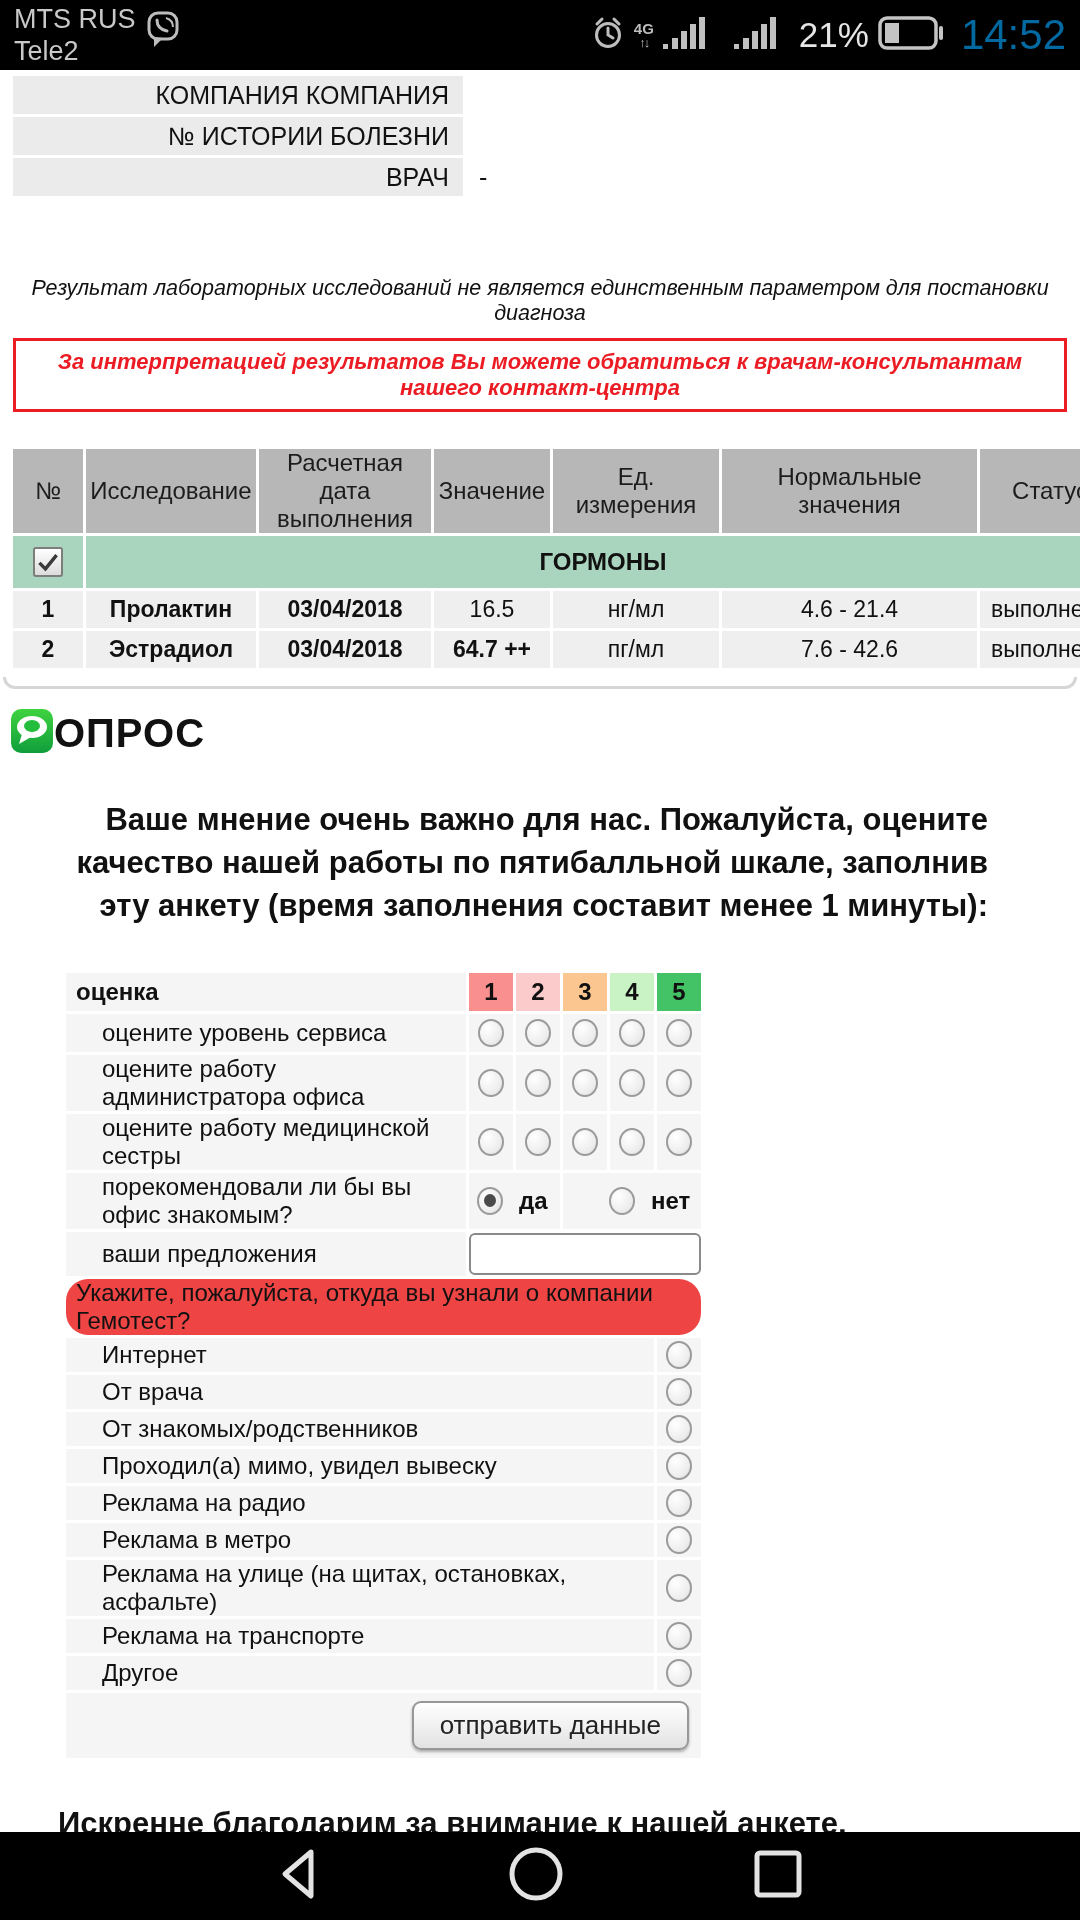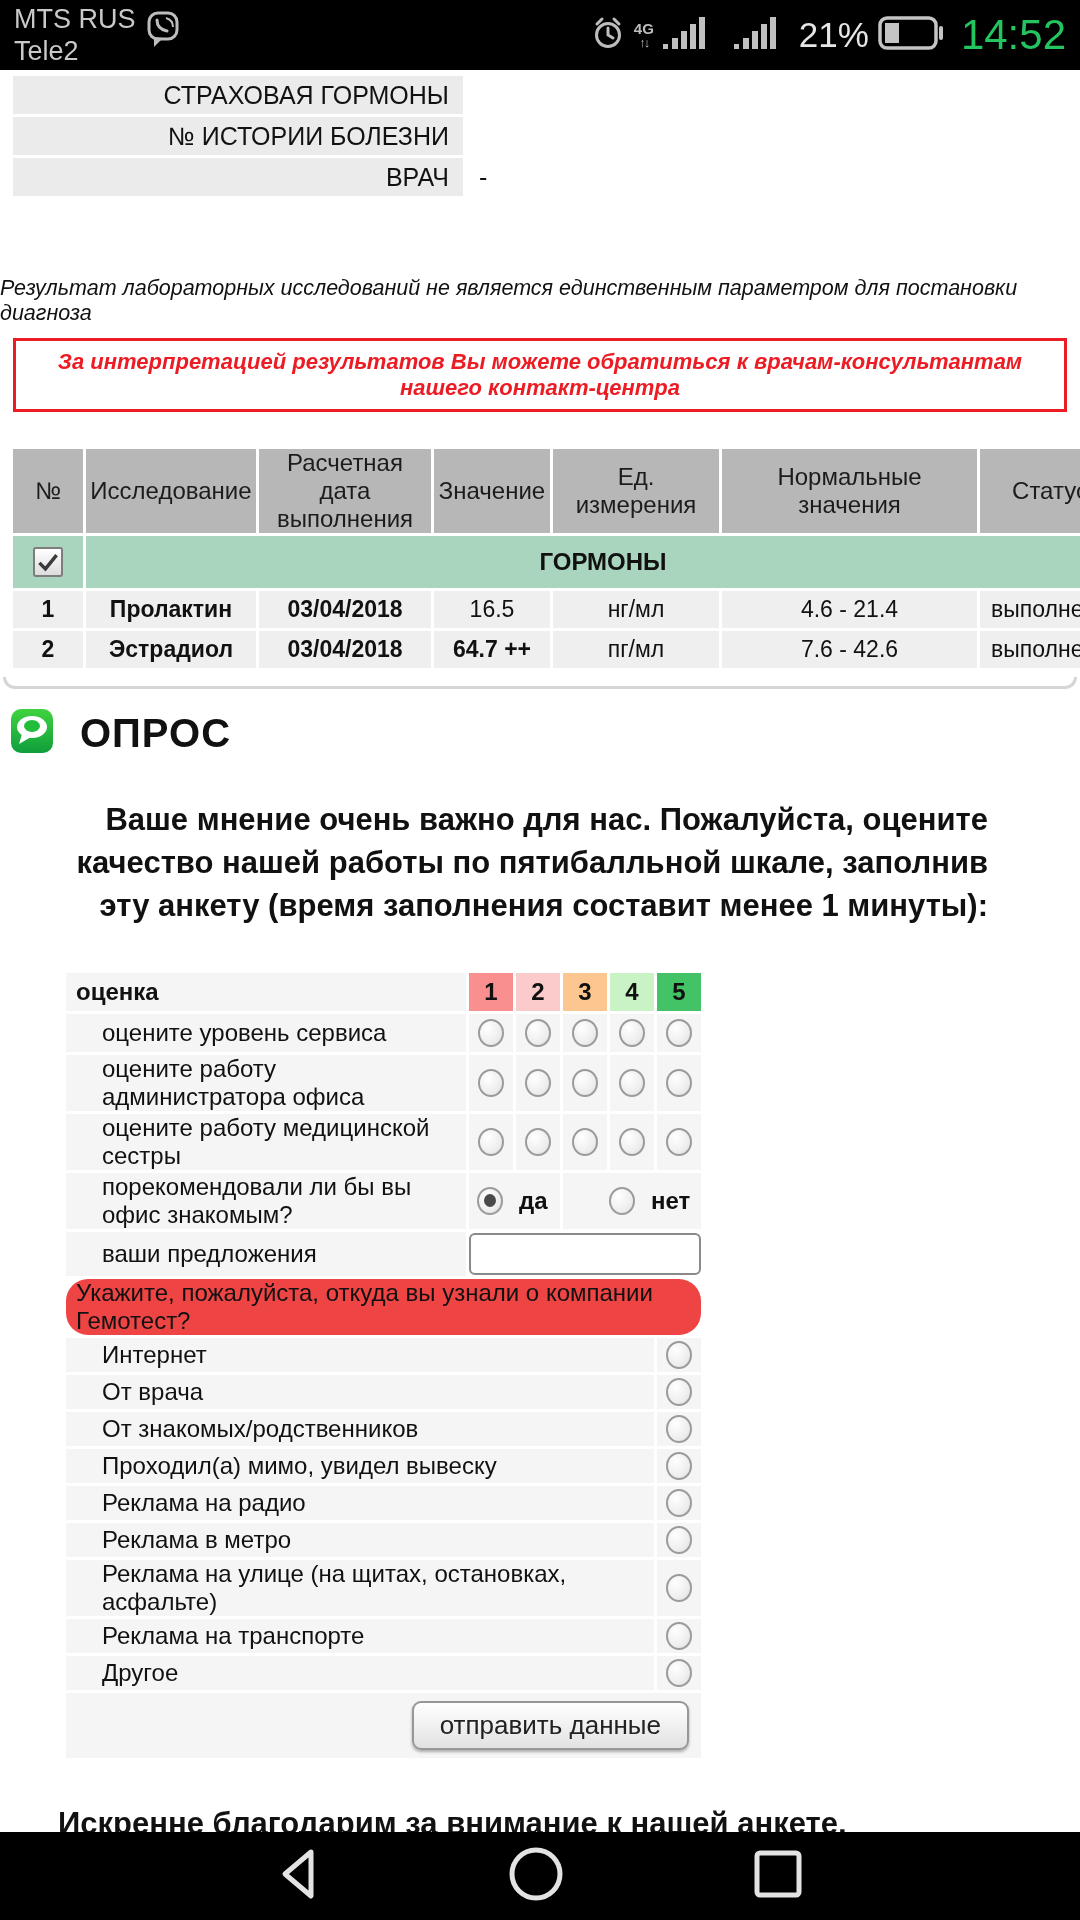--- a/index.html
+++ b/index.html
@@ -16,37 +16,37 @@
     display:flex; align-items:center; padding:0 14px;
   }
   .carrier { font-size:27px; line-height:32px; }
   .viber-wrap { margin:2px 0 0 10px; align-self:flex-start; margin-top:10px;}
   .sb-spacer { flex:1; }
   .sb-right { display:flex; align-items:center; gap:9px; }
   .fourg { display:flex; flex-direction:column; align-items:center; line-height:1; margin-right:-2px;}
   .fourg .fg { font-size:15px; font-weight:bold; color:#bdbdbd;}
   .fourg .arrows { font-size:13px; color:#bdbdbd; letter-spacing:-2px;}
   .sb-percent { font-size:35px; color:#e5e5e5; margin-left:14px;}
-  .sb-time { font-size:42px; color:#22c55e; margin-left:8px;}
+  .sb-time { font-size:42px; color:#0369a1; margin-left:8px;}
 
   
   .form-section { margin:6px 0 0 13px; }
   .form-row { display:flex; height:38px; margin-bottom:3px; }
   .form-label {
     width:450px; background:#ebebeb; display:flex; align-items:center;
     justify-content:flex-end; padding-right:14px; font-size:25px;
   }
   .form-value {
     flex:1; margin-left:4px; background:#fff; display:flex; align-items:center;
     padding-left:12px; font-size:25px;
   }
 
   
   .disclaimer {
-    margin-top:80px; font-style:italic;
+    margin-top:80px; text-align:center; font-style:italic;
     font-size:21.5px; color:#111;
   }
   .alert {
     margin:12px 13px 0 13px; border:3px solid #ec1c24; background:#fff;
     padding:8px 10px; text-align:center;
     font-size:22px; font-weight:bold; font-style:italic; color:#ec1c24;
   }
 
   
   table.results {
@@ -69,21 +69,21 @@
     display:flex; align-items:center; justify-content:center;
   }
 
   .card-edge {
     height:12px; margin:6px 3px 0 3px;
     border:3px solid #d6d6d6; border-top:none;
     border-radius:0 0 16px 16px;
   }
 
   
-  .survey-header { display:flex; align-items:center; gap:26px; margin:18px 0 0 10px; }
+  .survey-header { display:flex; align-items:center; margin:18px 0 0 10px; }
   .survey-title { font-size:40px; font-weight:bold; letter-spacing:1px; }
   .intro {
     margin:40px 0 0 58px; max-width:930px;
     font-size:31px; font-weight:bold; line-height:1.38;text-align:right;
   }
 
   .survey-table {
     margin:46px 0 0 66px; width:641px;
     display:grid; grid-template-columns:400px repeat(5,44px); gap:3px;
     font-size:24px;
@@ -203,21 +203,21 @@
           <rect x="7" y="11" width="14" height="20" fill="#c4c4c4"></rect>
           <rect x="61" y="14" width="4" height="14" rx="2" fill="#c4c4c4"></rect>
         </svg>
       </span>
       <span class="sb-time">14:52</span>
     </div>
   </div>
 
   <div class="form-section">
     <div class="form-row">
-      <div class="form-label">СТРАХОВАЯ ГОРМОНЫ</div>
+      <div class="form-label">КОМПАНИЯ КОМПАНИЯ</div>
       <div class="form-value"></div>
     </div>
     <div class="form-row">
       <div class="form-label">№ ИСТОРИИ БОЛЕЗНИ</div>
       <div class="form-value"></div>
     </div>
     <div class="form-row">
       <div class="form-label">ВРАЧ</div>
       <div class="form-value">-</div>
     </div>

